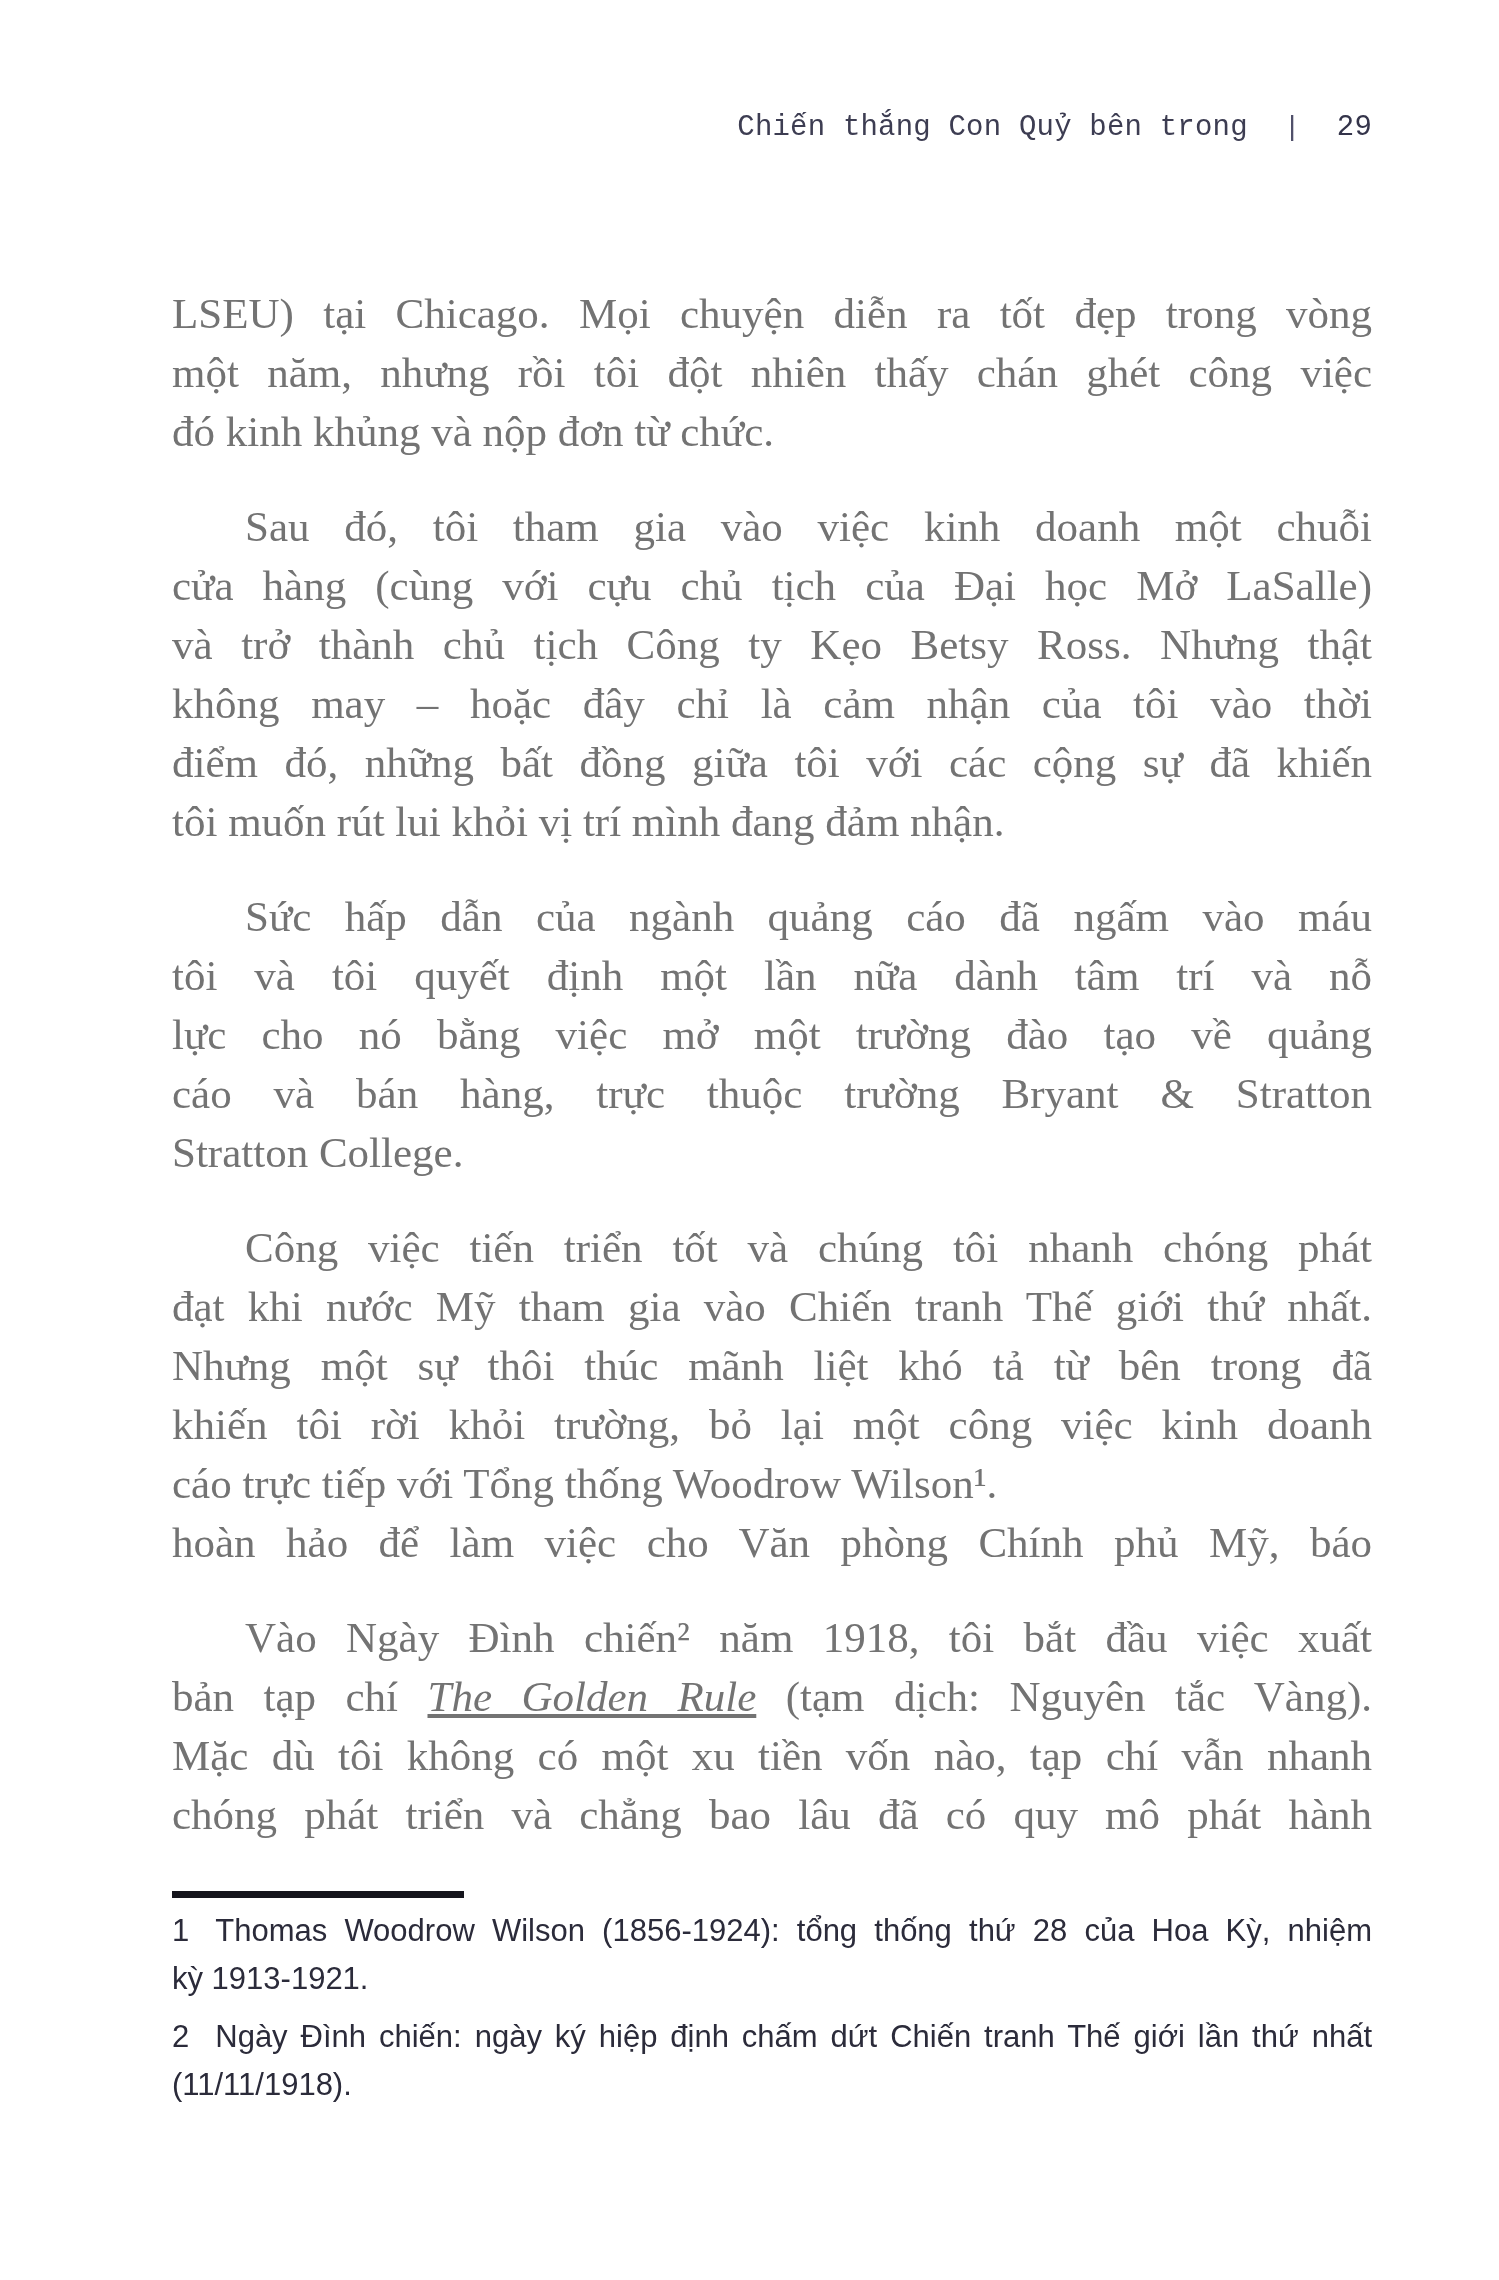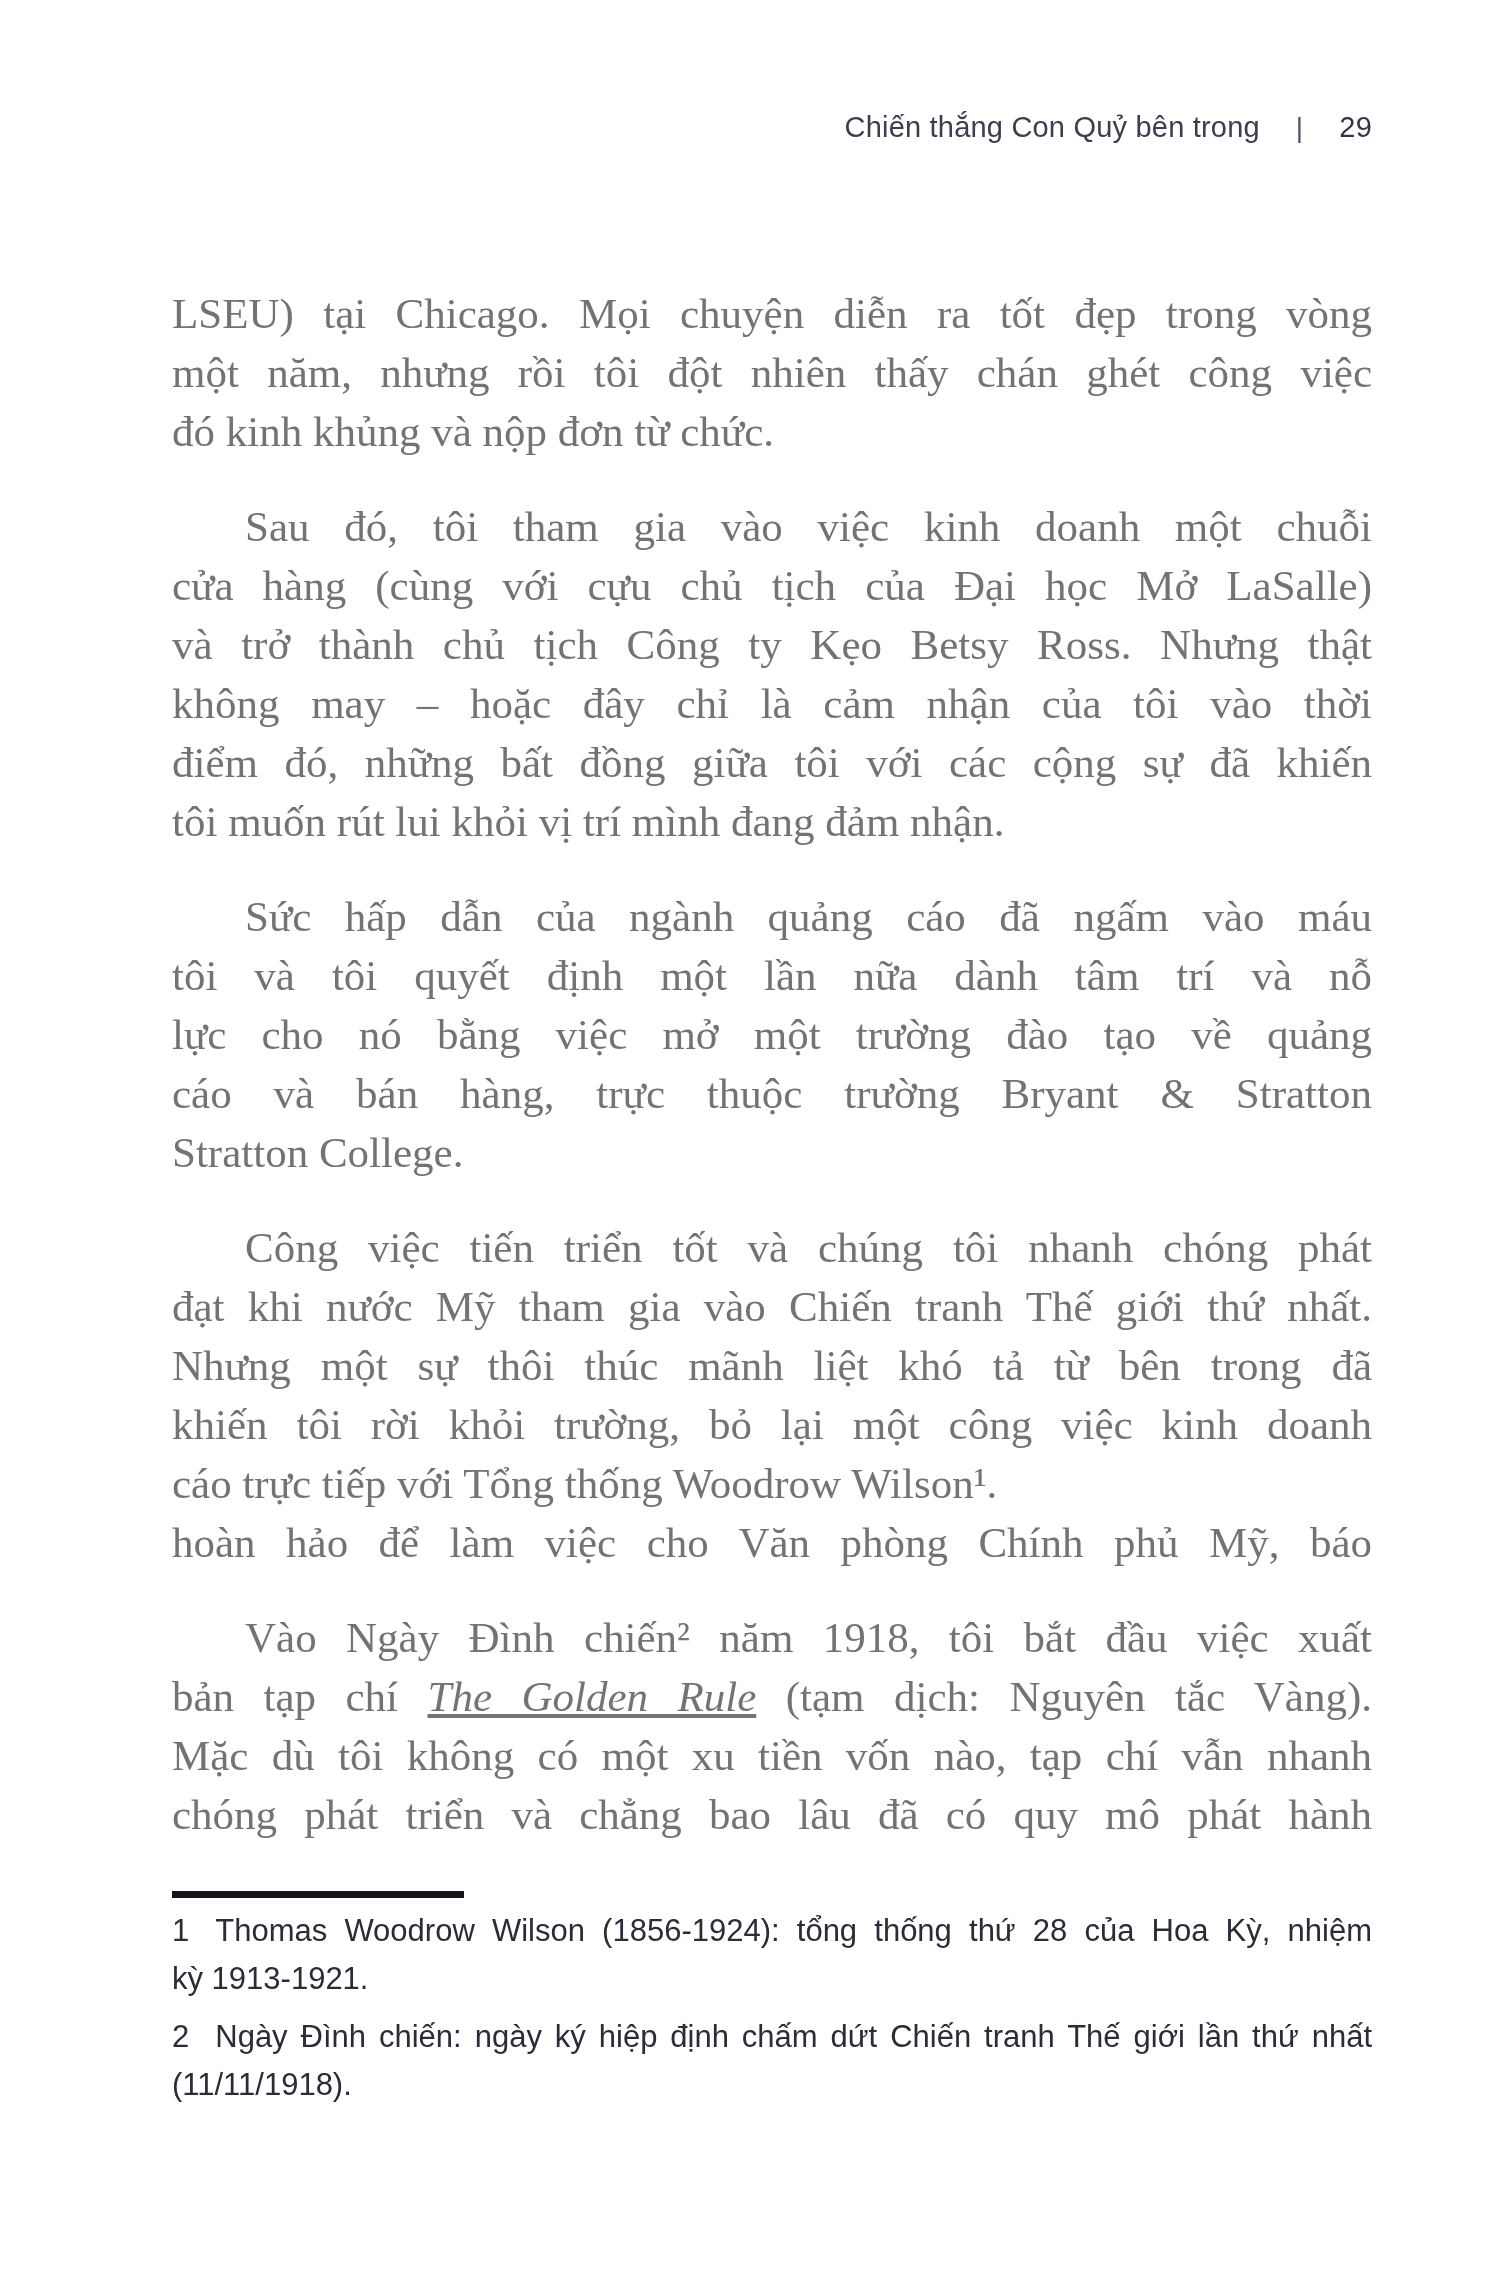--- a/index.html
+++ b/index.html
@@ -17,21 +17,21 @@
     }
     
     .running-header {
       position: absolute;
       top: 103px;
       left: 172px;
       width: 1200px;
       display: flex;
       justify-content: flex-end;
       align-items: baseline;
-      font-family: Liberation Sans, sans-serif;
+      font-family: Liberation Mono, monospace;
       font-size: 29px;
       color: #3d3d52;
       letter-spacing: 0.2px;
     }
     .header-divider {
       margin: 0 36px;
       color: #50506a;
       font-weight: 300;
       font-size: 28px;
     }

